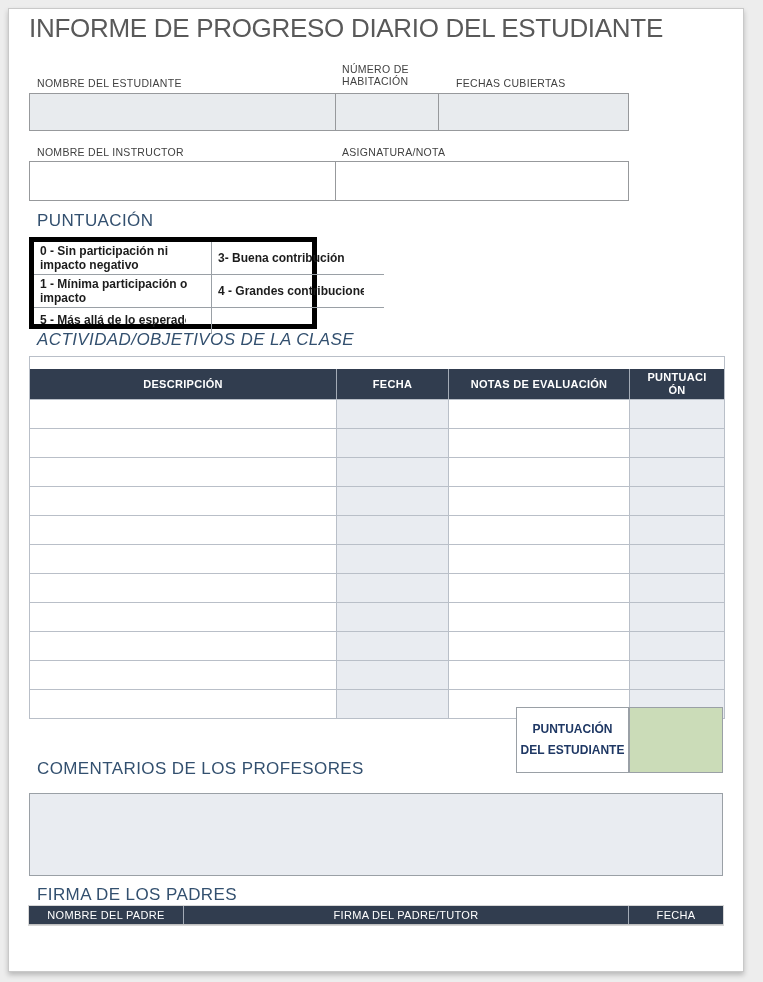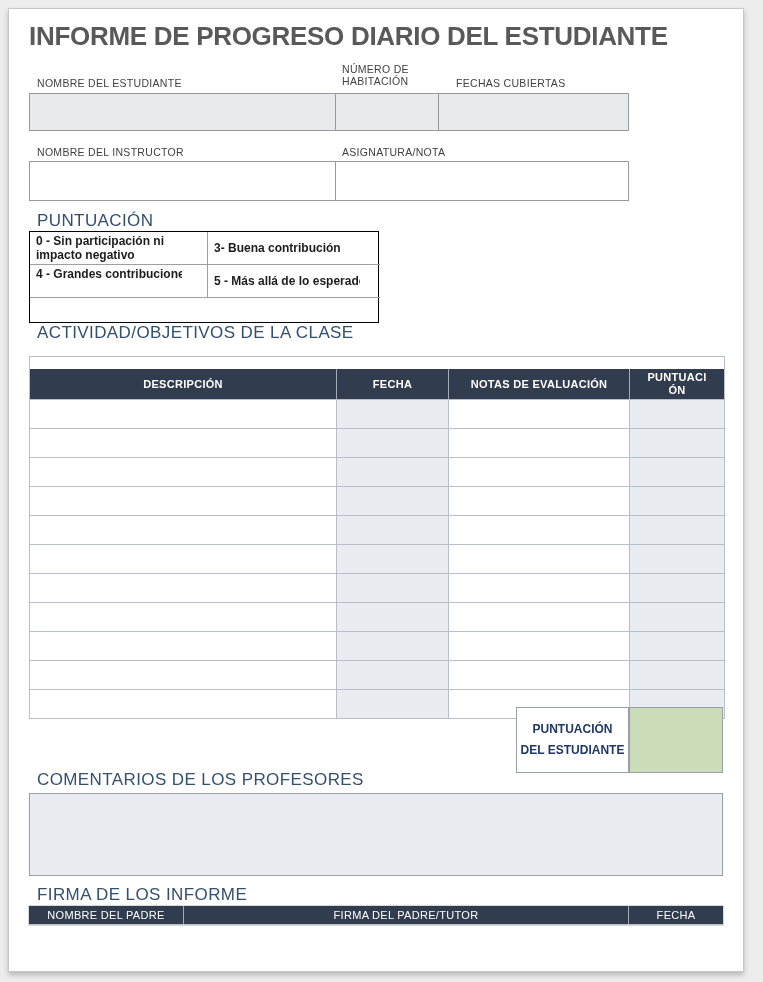--- a/index.html
+++ b/index.html
@@ -8,45 +8,45 @@
     background:#ededed;
     font-family:"Liberation Sans", sans-serif;
   }
   .page{
     position:absolute;left:8px;top:8px;width:736px;height:964px;
     background:#ffffff;border:1px solid #c9c9c9;box-sizing:border-box;
     box-shadow:0 3px 5px rgba(0,0,0,0.22);
   }
   .abs{position:absolute;}
   .title{
-    left:20px;top:12px;width:700px;margin:0;
-    font-size:26px;font-weight:bold;letter-spacing:-0.3px;
+    left:20px;top:4px;width:700px;margin:0;
+    font-size:26px;font-weight:normal;letter-spacing:-0.3px;
     color:var(--title-text,#595959);
   }
   .flabel{
     font-size:10.5px;letter-spacing:0.3px;color:#414141;line-height:12px;
   }
   .section-heading{
     margin:0;font-size:17px;font-weight:400;letter-spacing:0.4px;
     color:var(--section-heading,#33506F);
   }
   
   .input-row{display:flex;}
   .ibox{
     box-sizing:border-box;border:1px solid #97999c;
     font-size:12px;color:#222;padding:3px 5px;
   }
   .ibox + .ibox{margin-left:-1px;}
   .gray{background:#e8ebee;}
   .white{background:#ffffff;}
   
   .score-grid{
-    left:20px;top:222px;width:350px;height:92px;box-sizing:border-box;
+    left:20px;top:228px;width:288px;height:92px;box-sizing:border-box;
     display:grid;grid-template-columns:178px 172px;grid-template-rows:33px 33px 26px;
-    border:1px solid #000000;background:#fff;
+    border:5px solid #000000;background:#fff;
   }
   .sc{
     box-sizing:border-box;border-right:1px solid #9aa0a6;border-bottom:1px solid #9aa0a6;
     font-size:12px;font-weight:bold;color:#1c1c1c;line-height:14px;
     padding:2px 0 0 6px;overflow:hidden;
   }
   .sc:nth-child(2n){border-right:none;}
   .sc:nth-child(5),.sc:nth-child(6){border-bottom:none;padding-top:5px;}
   .sc:nth-child(2){padding-top:9px;}
   .sc:nth-child(4){padding-top:9px;}
@@ -132,29 +132,30 @@
     <div class="ibox white" style="width:307px;"></div>
     <div class="ibox white" style="width:294px;"></div>
   </div>
 
   <h2 class="abs section-heading" style="left:28px;top:202px;">PUNTUACIÓN</h2>
   <div class="abs score-grid">
     <div class="sc">0 - Sin participación ni impacto negativo</div>
     <div class="sc">
         <span class="clip">3- Buena contribución</span>
       </div>
+    <div class="sc">1 - Mínima participación o impacto</div>
     <div class="sc">
         <span class="clip">4 - Grandes contribuciones</span>
       </div>
     <div class="sc">
         <span class="clip">5 - Más allá de lo esperado</span>
       </div>
   </div>
 
-  <h2 class="abs section-heading" style="left:28px;top:314px;">ACTIVIDAD/OBJETIVOS DE LA CLASE</h2>
+  <h2 class="abs section-heading" style="left:28px;top:321px;font-style:italic;">ACTIVIDAD/OBJETIVOS DE LA CLASE</h2>
   <div class="abs atable">
     <div class="ahead">
       <div class="hc">DESCRIPCIÓN</div>
       <div class="hc">FECHA</div>
       <div class="hc">NOTAS DE EVALUACIÓN</div>
       <div class="hc">
           <span class="narrow">PUNTUACIÓN</span>
         </div>
     </div>
     <div id="abody">
@@ -225,23 +226,23 @@
           <div class="bc c4"></div>
         </div>
       </div>
   </div>
 
   <div class="abs score-label-cell">
     <span class="score-label-text">PUNTUACIÓN DEL ESTUDIANTE</span>
   </div>
   <div class="abs score-green-cell"></div>
 
-  <h2 class="abs section-heading" style="left:28px;top:750px;margin-top:11px;">COMENTARIOS DE LOS PROFESORES</h2>
+  <h2 class="abs section-heading" style="left:28px;top:750px;">COMENTARIOS DE LOS PROFESORES</h2>
   <div class="abs comments-box"></div>
 
-  <h2 class="abs section-heading" style="left:28px;top:876px;">FIRMA DE LOS INFORME</h2>
+  <h2 class="abs section-heading" style="left:28px;top:876px;">FIRMA DE LOS PADRES</h2>
   <div class="abs sig-head">
     <div class="sg">NOMBRE DEL PADRE</div>
     <div class="sg">FIRMA DEL PADRE/TUTOR</div>
     <div class="sg">FECHA</div>
   </div>
 
 </div>
 
 </body></html>

